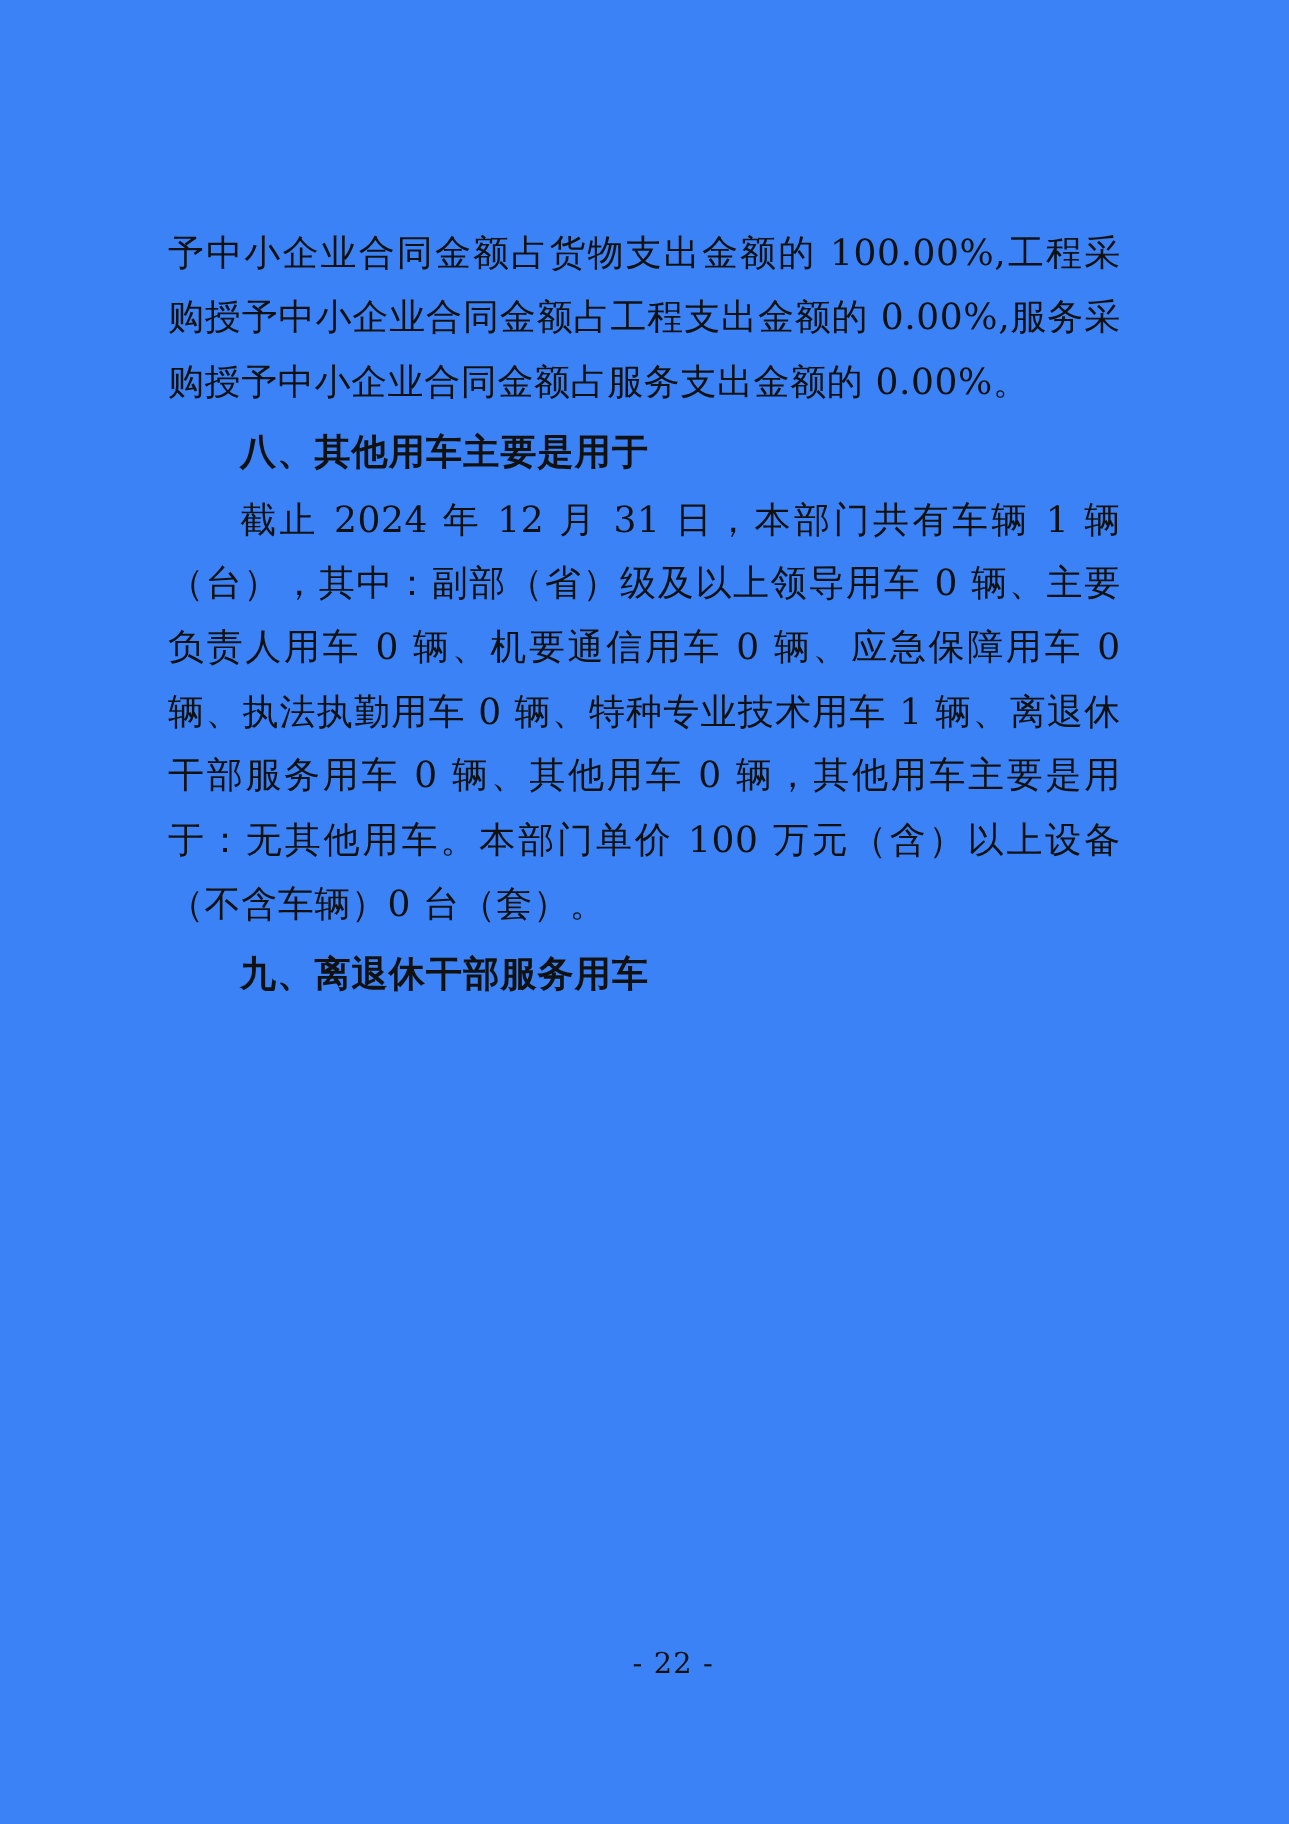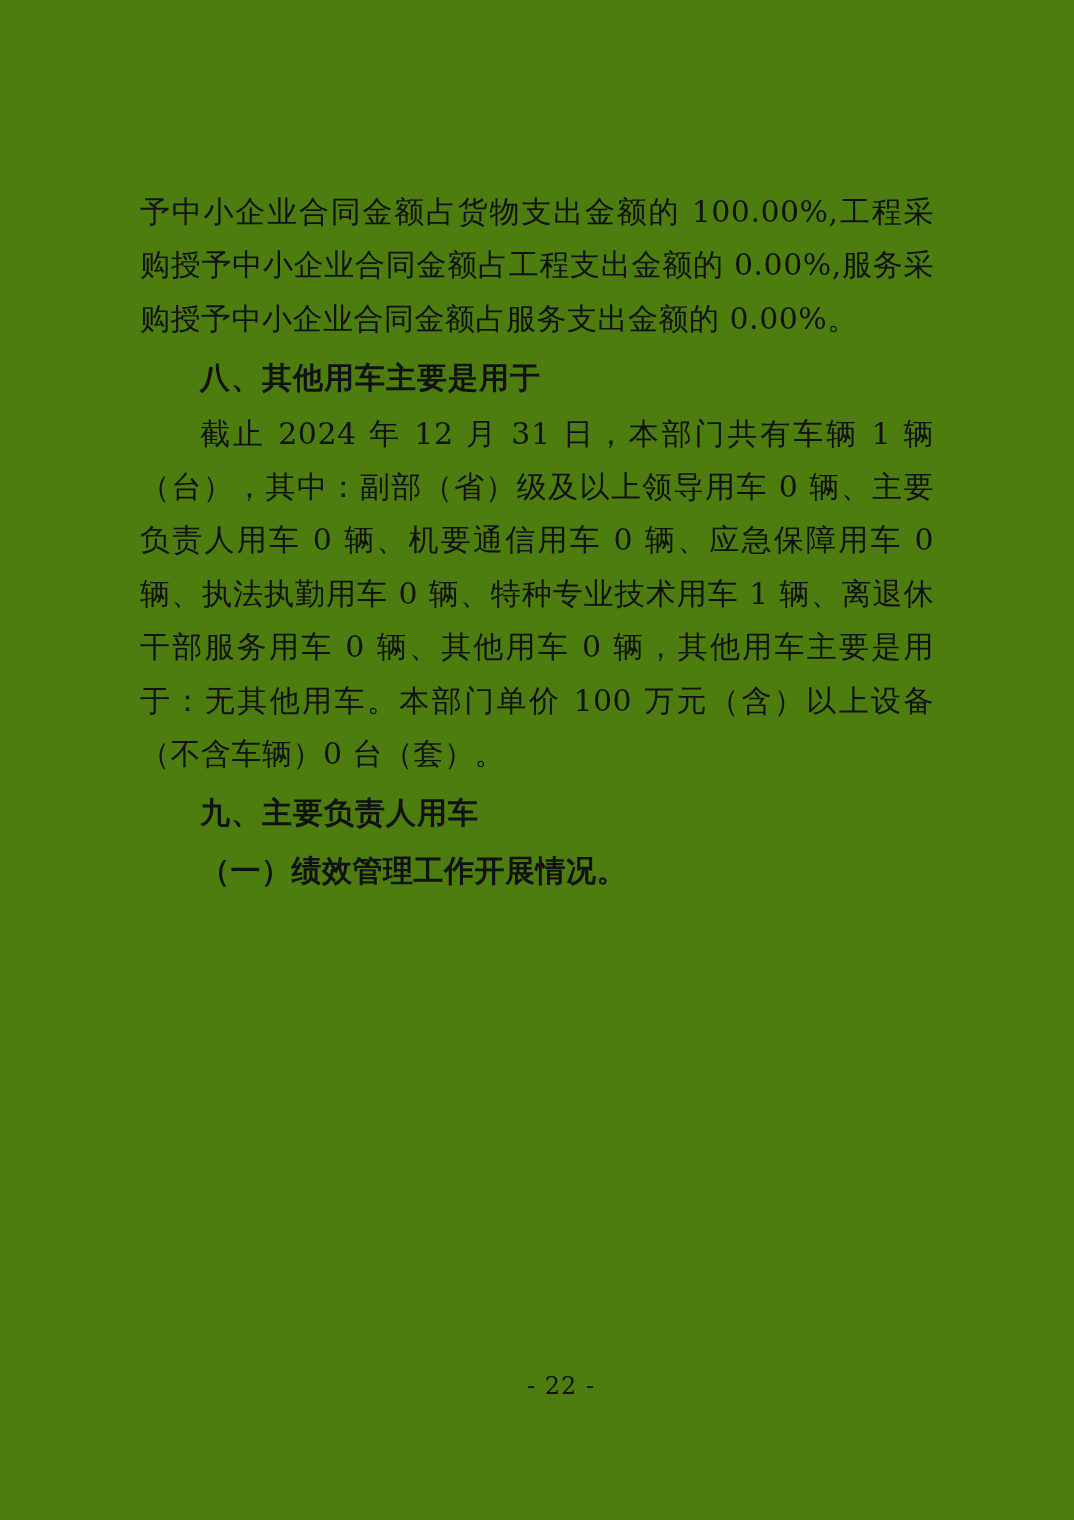--- a/index.html
+++ b/index.html
@@ -12,21 +12,21 @@
     height: 1520px;
     font-family: "DejaVu Serif", "Liberation Serif", serif;
     color: #111111;
   }
   .page {
     position: relative;
     width: 1074px;
     height: 1520px;
     box-sizing: border-box;
     padding: 185px 140px 60px 140px;
-    background: #4d7c0f;
+    background: #3b82f6;
   }
   .doc-body {
     font-size: 30px;
     line-height: 1.78;
     text-align: justify;
     text-justify: inter-ideograph;
     letter-spacing: 0.5px;
   }
   p.para {
     margin: 0 0 0 0;
@@ -71,22 +71,21 @@
 
 <div class="page">
   <div class="doc-body">
 
     <p class="para cont">予中小企业合同金额占货物支出金额的 100.00%,工程采购授予中小企业合同金额占工程支出金额的 0.00%,服务采购授予中小企业合同金额占服务支出金额的 0.00%。</p>
 
     <h2 class="section">八、其他用车主要是用于</h2>
 
     <p class="para">截止 2024 年 12 月 31 日，本部门共有车辆 1 辆（台），其中：副部（省）级及以上领导用车 0 辆、主要负责人用车 0 辆、机要通信用车 0 辆、应急保障用车 0 辆、执法执勤用车 0 辆、特种专业技术用车 1 辆、离退休干部服务用车 0 辆、其他用车 0 辆，其他用车主要是用于：无其他用车。本部门单价 100 万元（含）以上设备（不含车辆）0 台（套）。</p>
 
-    <h2 class="section">九、主要负责人用车</h2>
+    <h2 class="section">九、离退休干部服务用车</h2>
 
-    <h3 class="subsection">（一）绩效管理工作开展情况。</h3>
 
 
 
   </div>
 
   <div class="footer">- 22 -</div>
 </div>
 
 </body></html>

